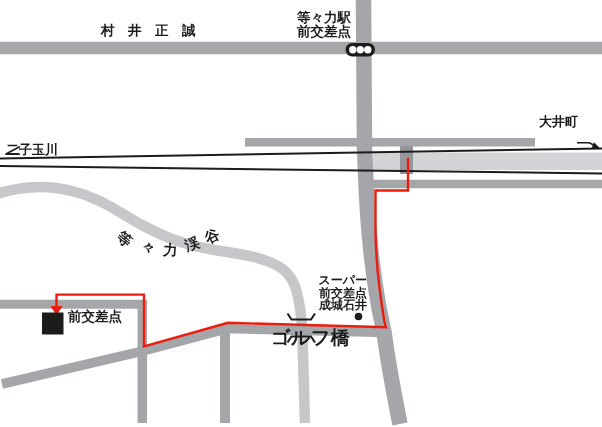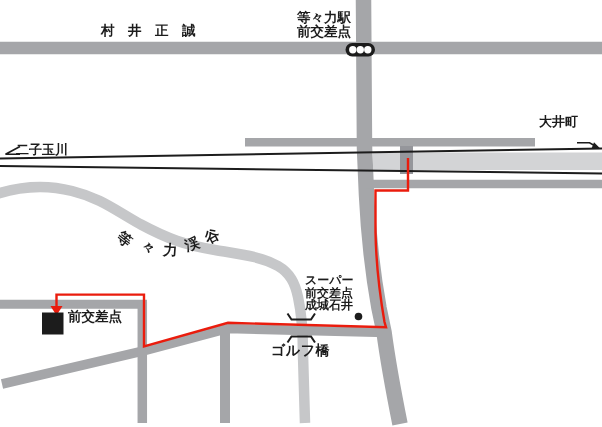--- a/index.html
+++ b/index.html
@@ -75,38 +75,38 @@
     <circle class="ink-fill" cx="358.5" cy="316.5" r="3.8"></circle>
   </svg>
 
   <div class="label" style="left:101px;top:24px;font-size:13.5px;letter-spacing:13.5px;">村井正誠</div>
 
   <div class="label" style="left:297px;top:11px;width:60px;font-size:13.5px;">
     <span style="display:block">等々力駅</span>
     <span style="display:block">前交差点</span>
   </div>
 
-  <div class="label" style="left:16px;top:142.5px;font-size:13px;">二子玉川</div>
+  <div class="label" style="left:6px;top:142.5px;font-size:13px;">二子玉川</div>
 
   <div class="label" style="left:539px;top:115px;font-size:13px;">大井町</div>
 
 
   <div>
     <span class="label" style="left:116.5px;top:231.5px;font-size:14.5px;transform:rotate(38deg);">等</span>
     <span class="label" style="left:140.5px;top:239.5px;font-size:14.5px;transform:rotate(24deg);">々</span>
     <span class="label" style="left:162.5px;top:242.5px;font-size:14.5px;transform:rotate(4deg);">力</span>
     <span class="label" style="left:184.5px;top:236.5px;font-size:14.5px;transform:rotate(-18deg);">渓</span>
     <span class="label" style="left:204.5px;top:228.5px;font-size:14.5px;transform:rotate(-28deg);">谷</span>
   </div>
 
-  <div class="label" style="left:293px;top:274px;width:74px;text-align:left;font-size:12px;margin-left:12px;">
+  <div class="label" style="left:293px;top:274px;width:74px;text-align:right;font-size:12px;">
     <span style="display:block">スーパー</span>
     <span style="display:block">前交差点</span>
     <span style="display:block">成城石井</span>
   </div>
 
-  <div class="label" style="left:271px;top:343px;font-size:14px;letter-spacing:0.5px;">ゴルフ橋</div>
+  <div class="label" style="left:271px;top:328px;font-size:19px;letter-spacing:0.5px;">ゴルフ橋</div>
 
   <div class="label" style="left:68px;top:309px;font-size:13.5px;line-height:15.5px;">
     <span style="display:block">前交差点</span>
   </div>
 
 </div>
 
 </body></html>

